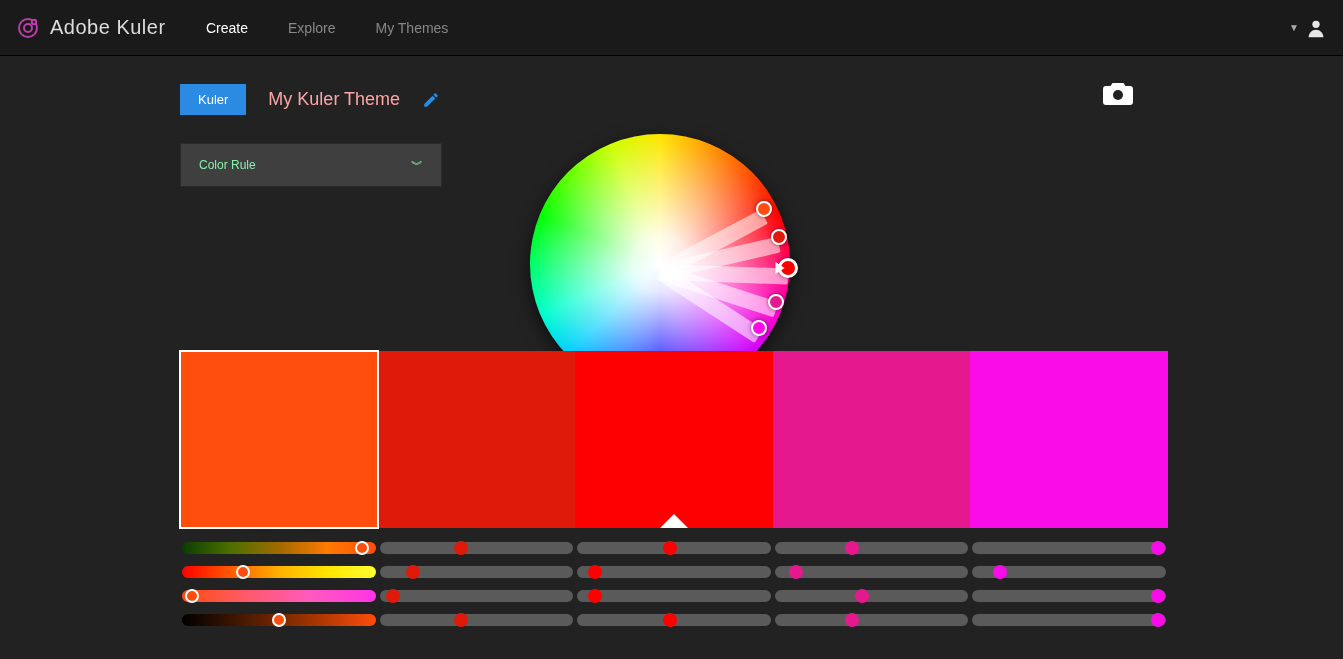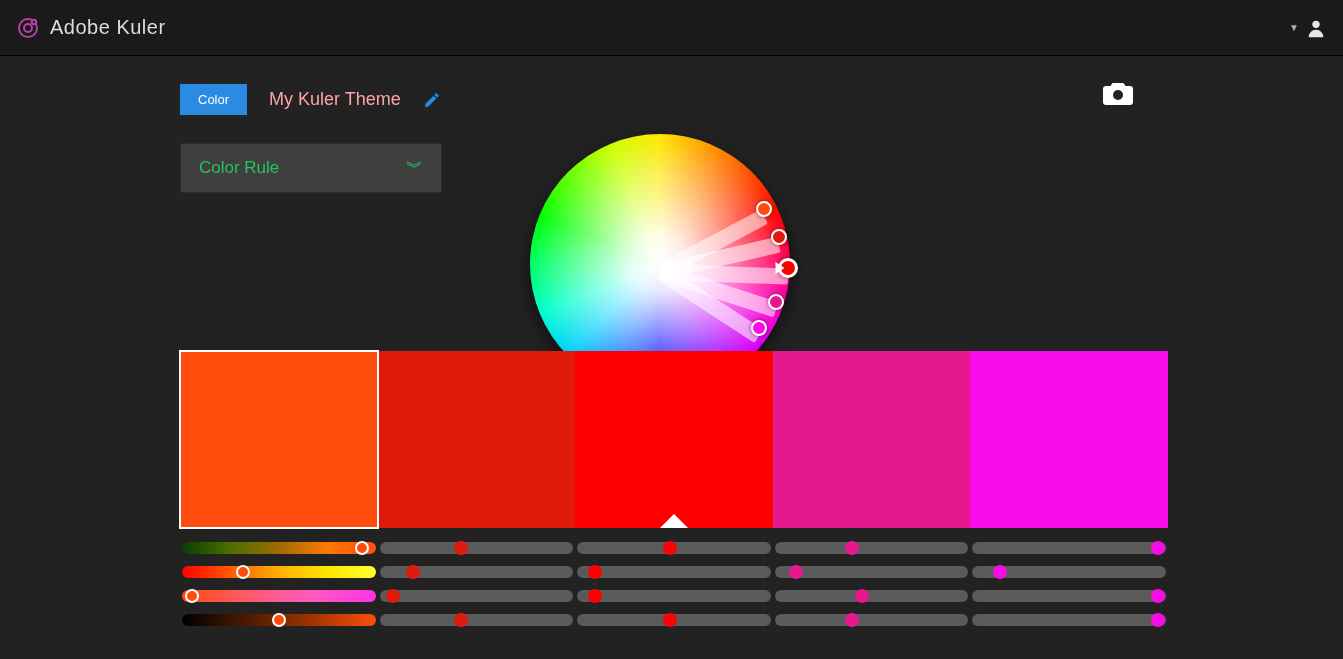--- a/index.html
+++ b/index.html
@@ -21,21 +21,21 @@
   .content { padding: 28px 0 0 180px; position: relative; }
   .toprow { display: flex; align-items: center; gap: 22px; }
   .save-btn { background: #2b8ae2; color: #fff; border: none; font-size: 13px; padding: 8px 18px; cursor: pointer; }
   .theme-name { font-size: 18px; color: #fca5a5; }
   .edit-icon { width: 18px; height: 18px; cursor: pointer; }
   .camera-icon { position: absolute; right: 210px; top: 25px; cursor: pointer; }
   
   
   .rule-panel { width: 262px; margin-top: 28px; background: #3a3a3a; border: 1px solid #2a2a2a; }
   .rule-header { display: flex; justify-content: space-between; align-items: center; padding: 14px 18px; background: #3f3f3f; cursor: pointer; }
-  .rule-header span { font-size: 17px; color: #22c55e; }
+  .rule-header span { font-size: 12px; color: #86efac; }
   .chevrons { color: #888; font-size: 12px; line-height: 6px; }
   .rule-body { padding: 16px 18px 18px; display: flex; align-items: center; gap: 12px; }
   .radio { width: 14px; height: 14px; border: 2px solid #aaa; border-radius: 50%; display:inline-block; position:relative; }
   .rule-body-label { font-size: 14px; color: #ddd; }
   
   
   .wheel-wrap { position: absolute; left: 530px; top: 78px; width: 260px; height: 260px; }
   .wheel { width: 260px; height: 260px; border-radius: 50%;
     background: conic-gradient(from 0deg,
       #ffe600, #ff9900, #ff4d00, #ff0000, #ff0066, #ff00cc, #cc00ff, #6600ff,
@@ -71,32 +71,37 @@
 
 <div class="header">
   <div class="logo-block">
     <svg class="logo-icon" viewBox="0 0 24 24">
       <circle cx="12" cy="12" r="9" fill="none" stroke="#bb3ea8" stroke-width="2"></circle>
       <circle cx="12" cy="12" r="4" fill="none" stroke="#bb3ea8" stroke-width="2"></circle>
       <circle cx="18" cy="6" r="2.2" fill="#222" stroke="#bb3ea8" stroke-width="2"></circle>
     </svg>
     <span class="brand">Adobe Kuler</span>
   </div>
+  <div class="nav">
+    <span class="nav-item active">Create</span>
+    <span class="nav-item">Explore</span>
+    <span class="nav-item">My Themes</span>
+  </div>
   <div class="header-right">
     <span class="caret">▼</span>
     <svg class="user-icon" viewBox="0 0 24 24" fill="#e6e6e6">
       <circle cx="12" cy="8" r="4"></circle>
         <path d="M4 22c0-4.4 3.6-8 8-8s8 3.6 8 8z"></path>
     </svg>
   </div>
 </div>
 
 <div class="content">
   <div class="toprow">
-    <button class="save-btn">Color</button>
+    <button class="save-btn">Kuler</button>
     <span class="theme-name">My Kuler Theme</span>
     <svg class="edit-icon" viewBox="0 0 24 24" fill="#2b8ae2">
       <path d="M3 17.25V21h3.75L17.81 9.94l-3.75-3.75L3 17.25zM20.71 7.04a1 1 0 0 0 0-1.41l-2.34-2.34a1 1 0 0 0-1.41 0l-1.83 1.83 3.75 3.75 1.83-1.83z"></path>
     </svg>
   </div>
 
   <svg class="camera-icon" width="30" height="24" viewBox="0 0 30 24" fill="#fff">
     <path d="M27 5h-4.5l-2-3h-11l-2 3H3a3 3 0 0 0-3 3v13a3 3 0 0 0 3 3h24a3 3 0 0 0 3-3V8a3 3 0 0 0-3-3z"></path>
     <circle cx="15" cy="14" r="5" fill="#222"></circle>
   </svg>

